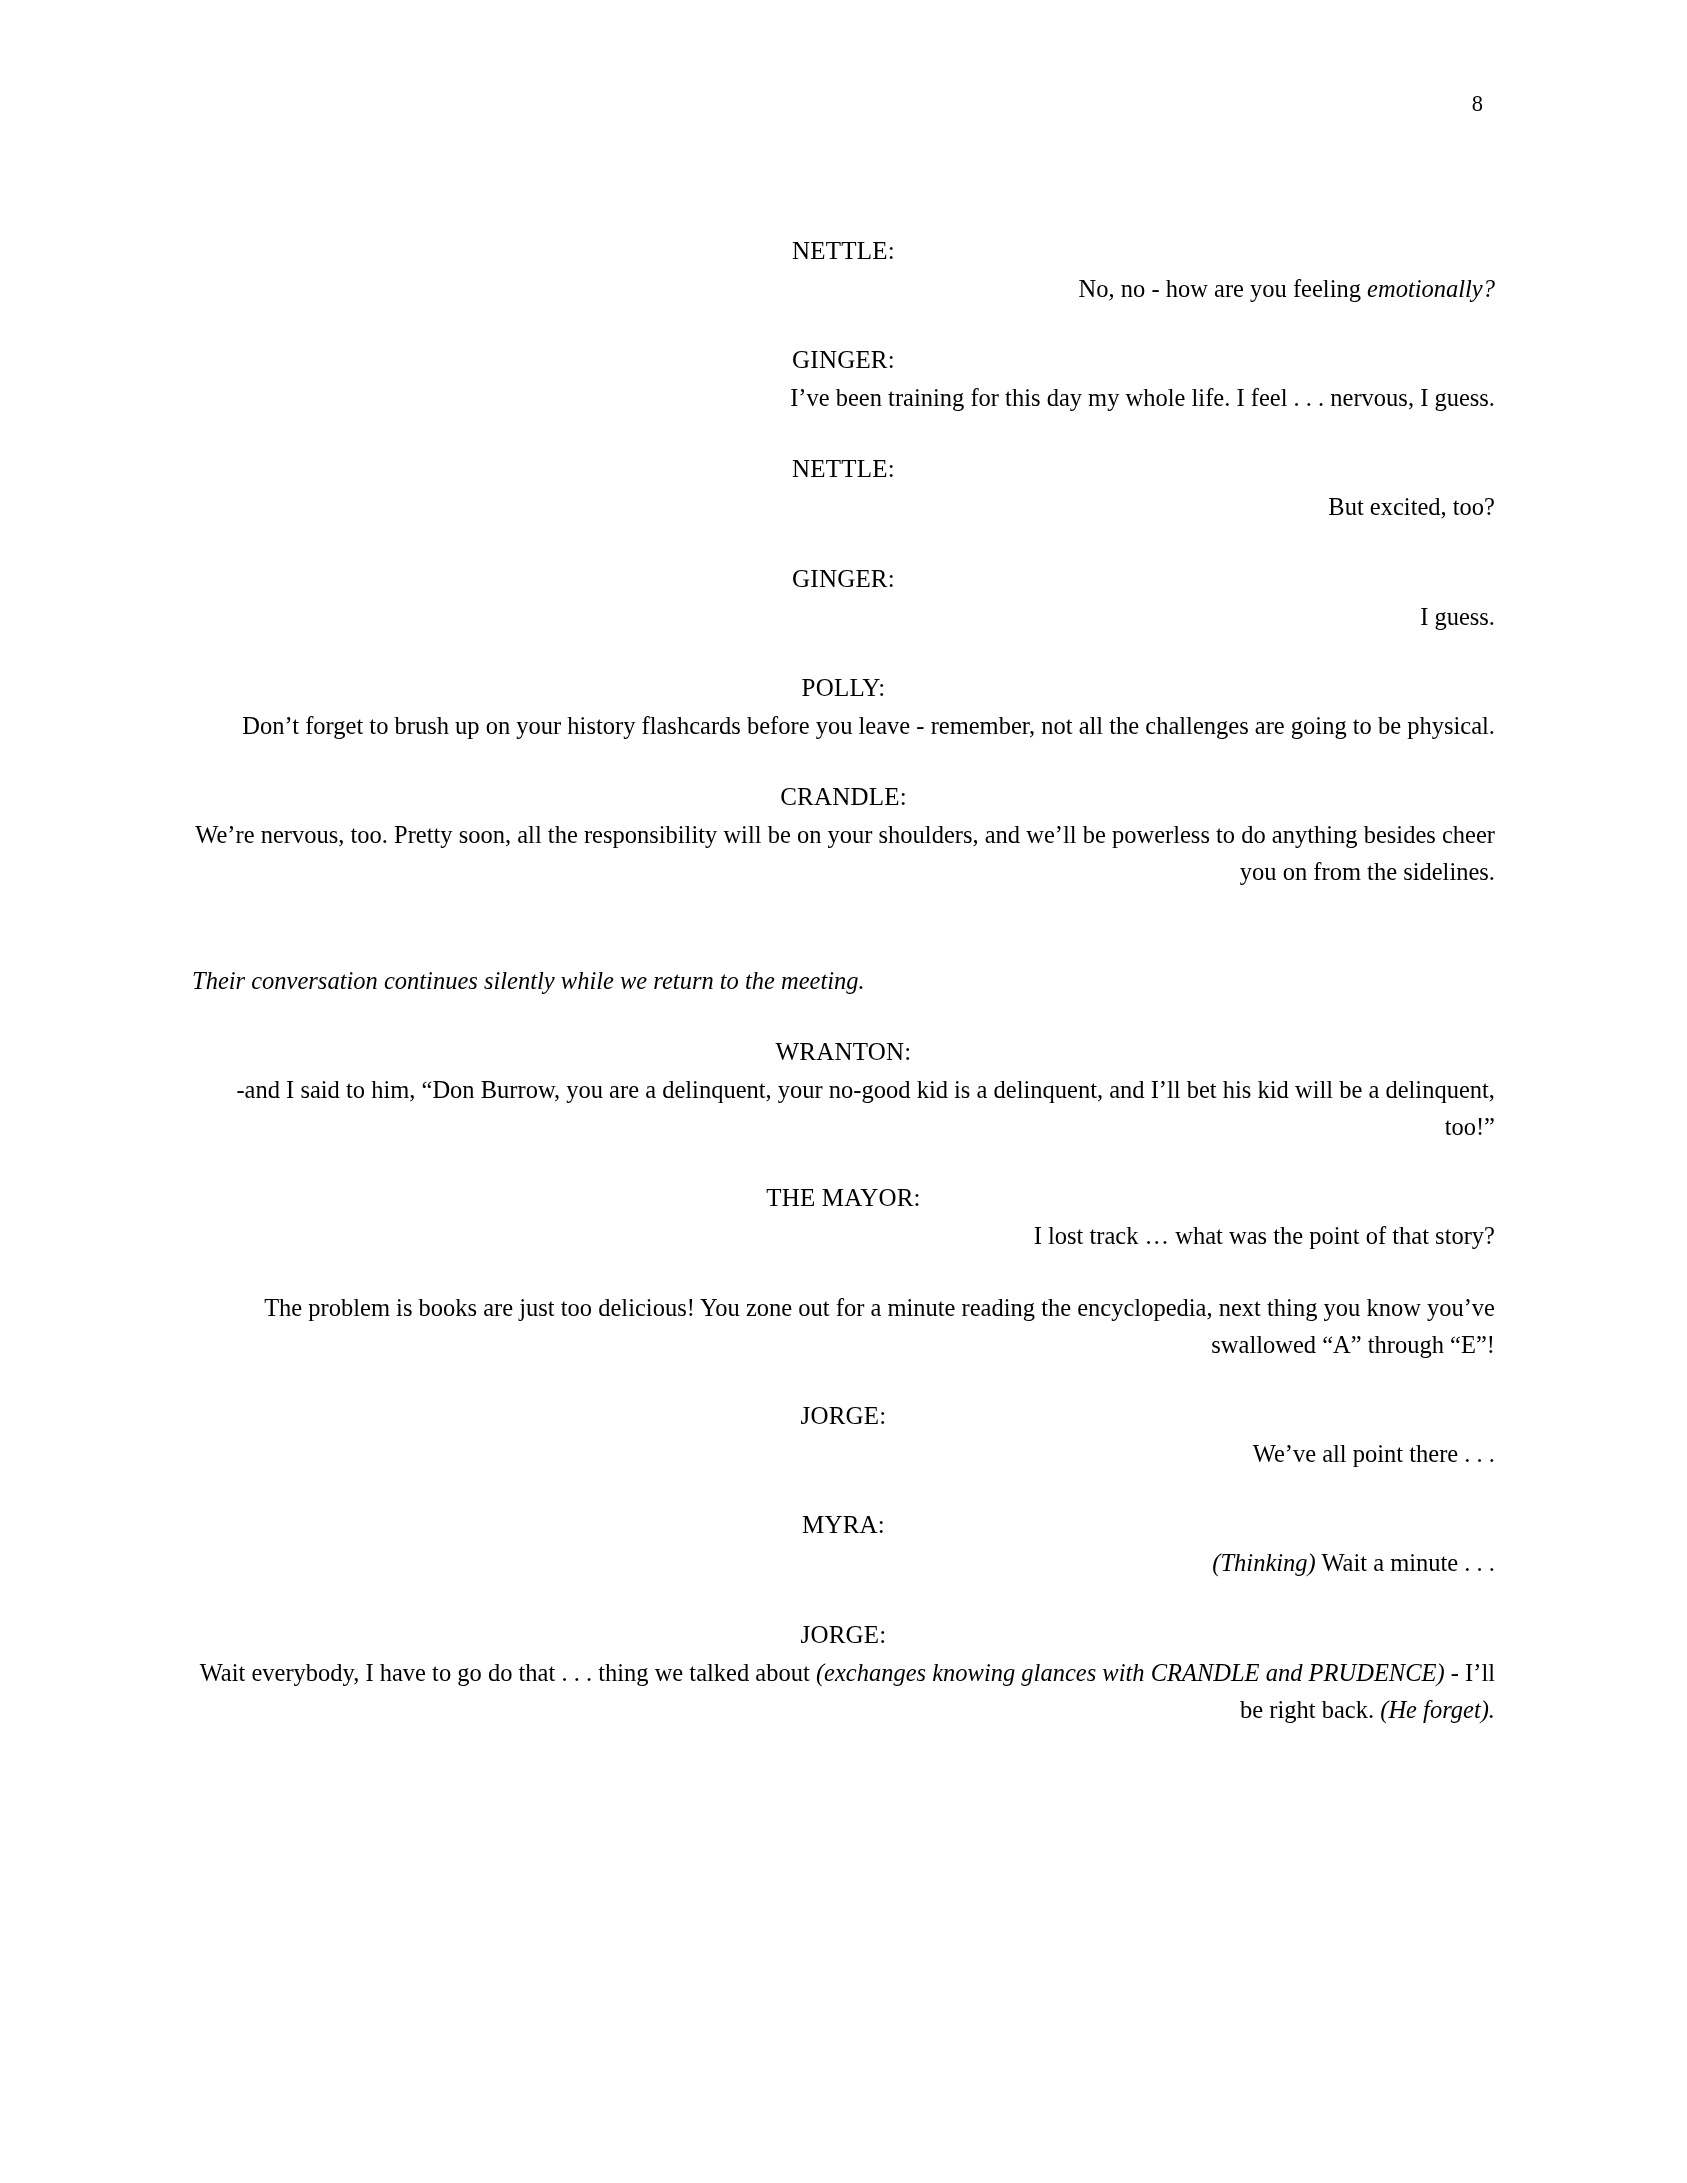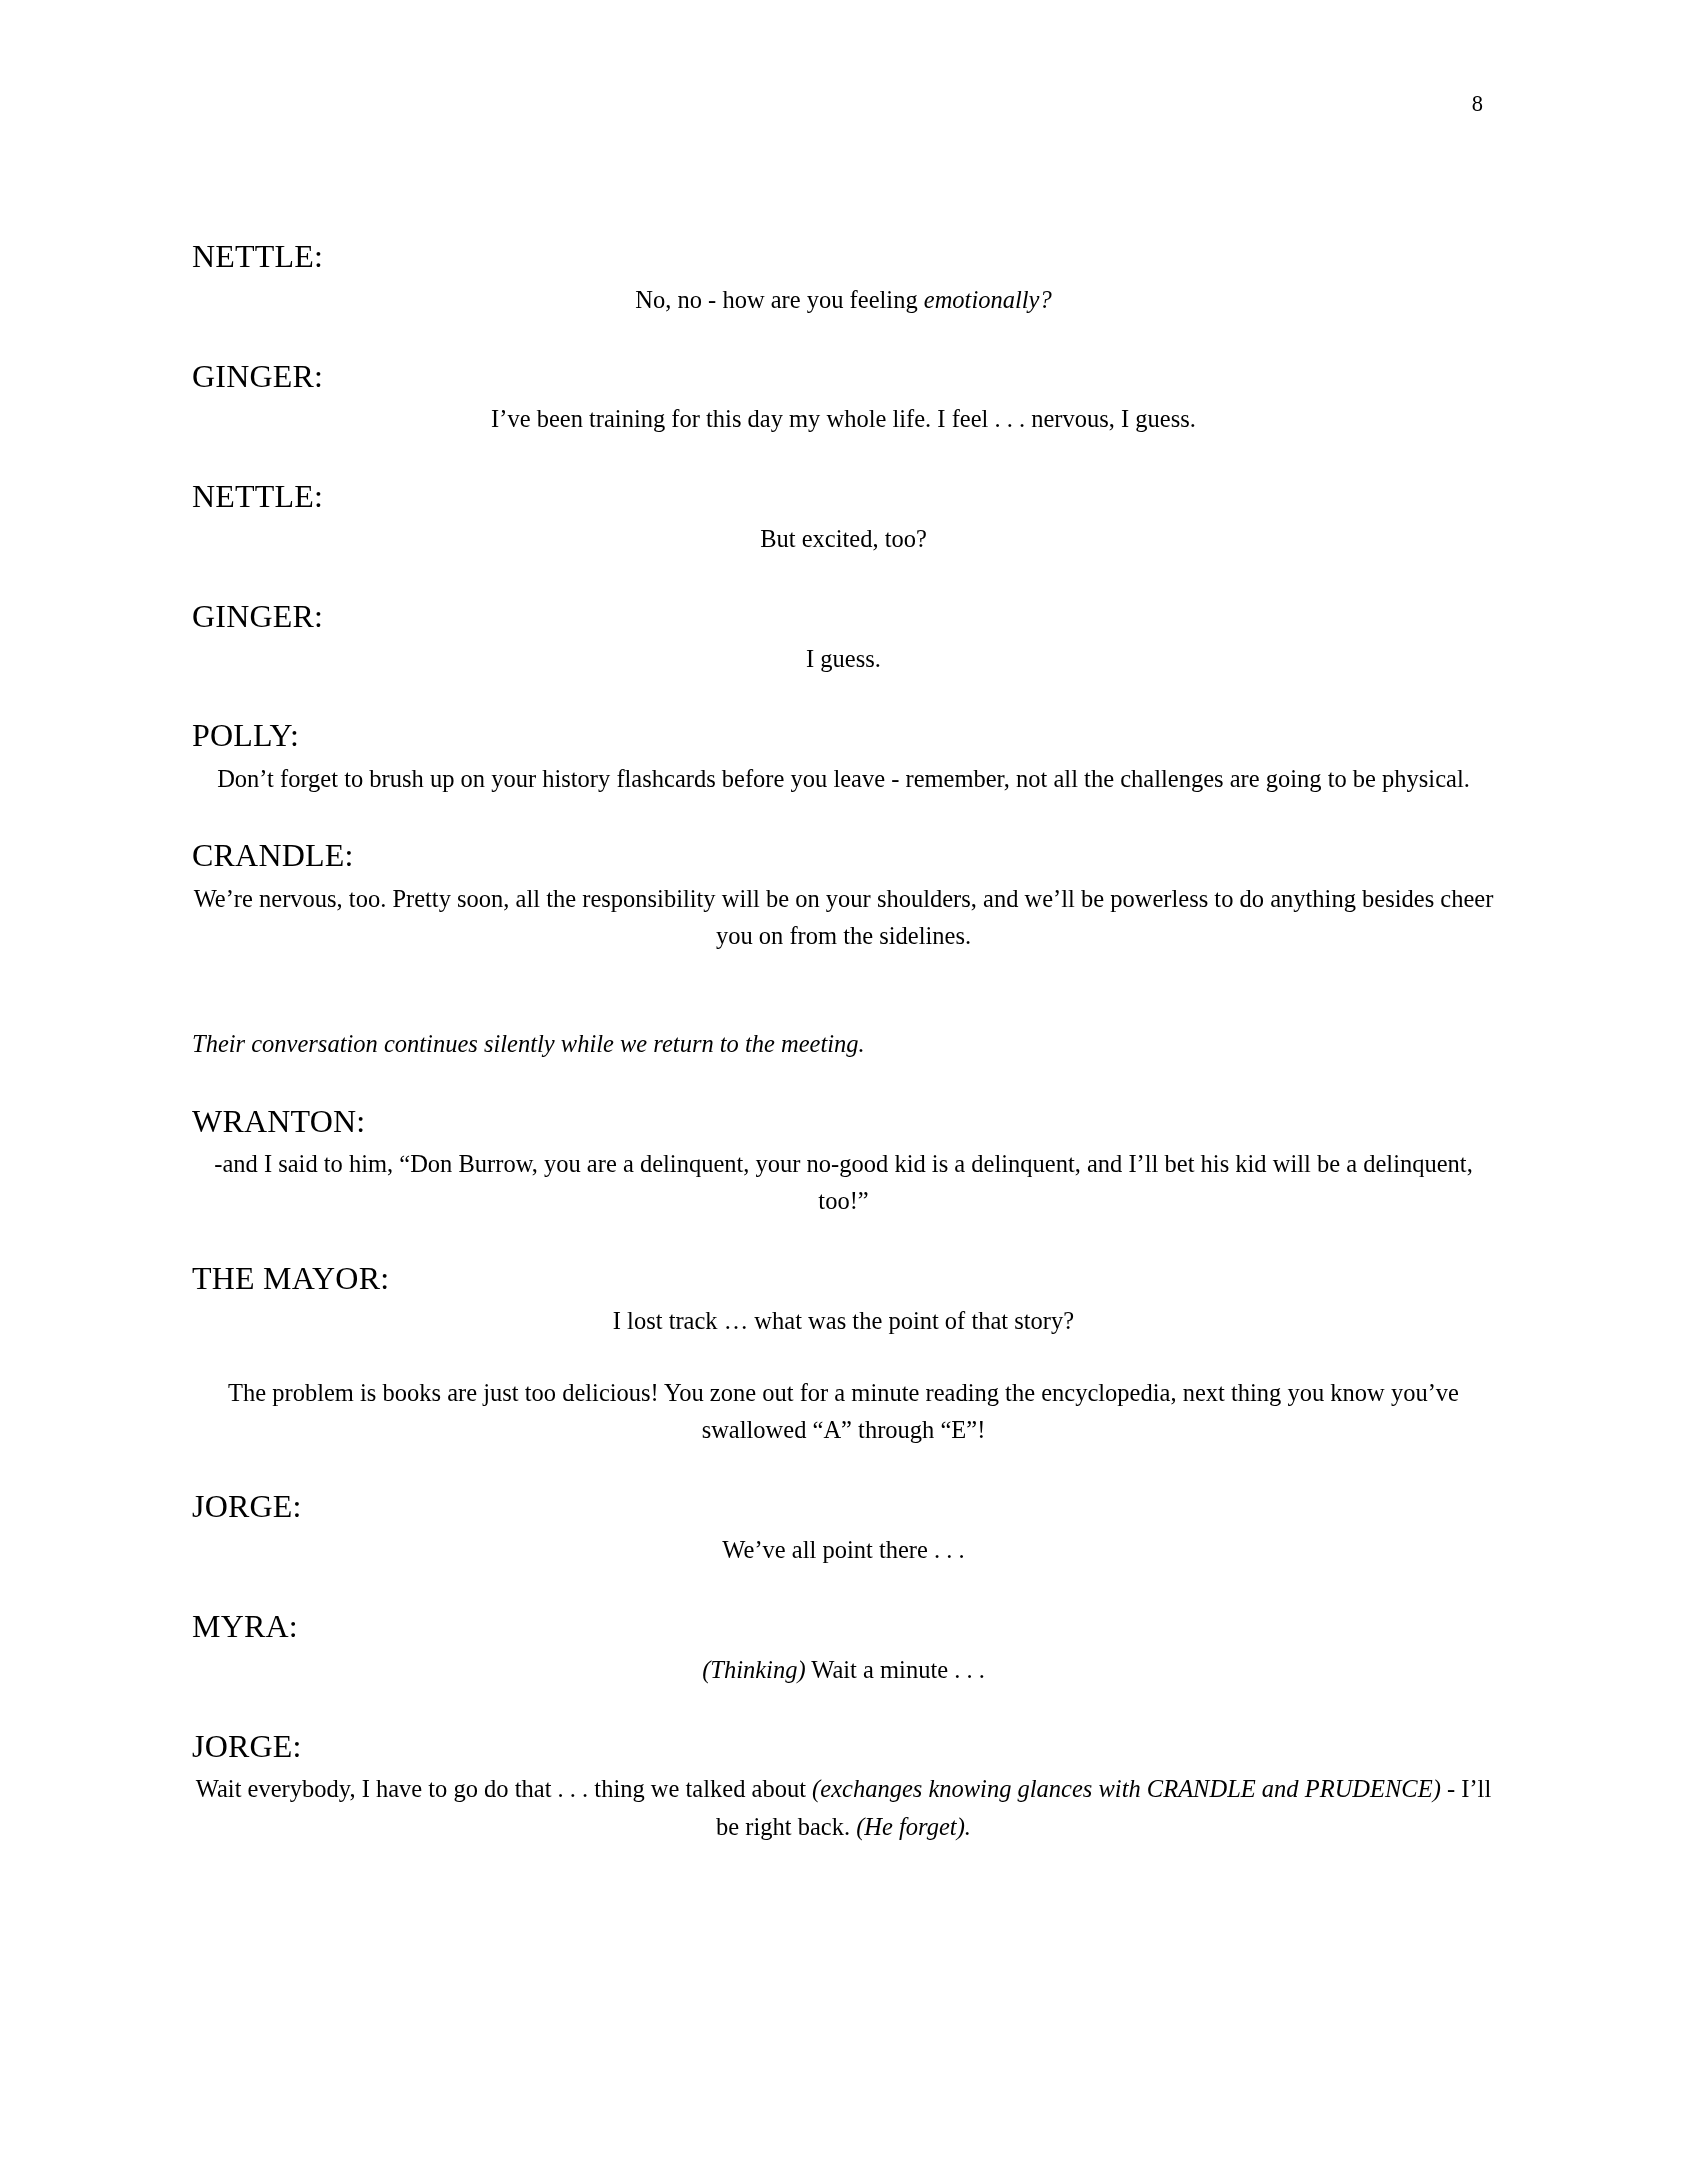--- a/index.html
+++ b/index.html
@@ -31,27 +31,27 @@
     left: 192px;
     width: 1303px;
   }
   .block {
     margin-bottom: 0;
   }
   .spacer {
     height: 34px;
   }
   .speaker {
-    text-align: left;
-    font-size: 32px;
+    text-align: center;
+    font-size: 25px;
     line-height: 1.52;
     letter-spacing: 0.2px;
   }
   .line {
-    text-align: center;
+    text-align: right;
     font-size: 24.5px;
     line-height: 1.52;
   }
   .stage-direction {
     text-align: left;
     font-size: 24.5px;
     line-height: 1.52;
     font-style: italic;
     margin-top: 37px;
   }

